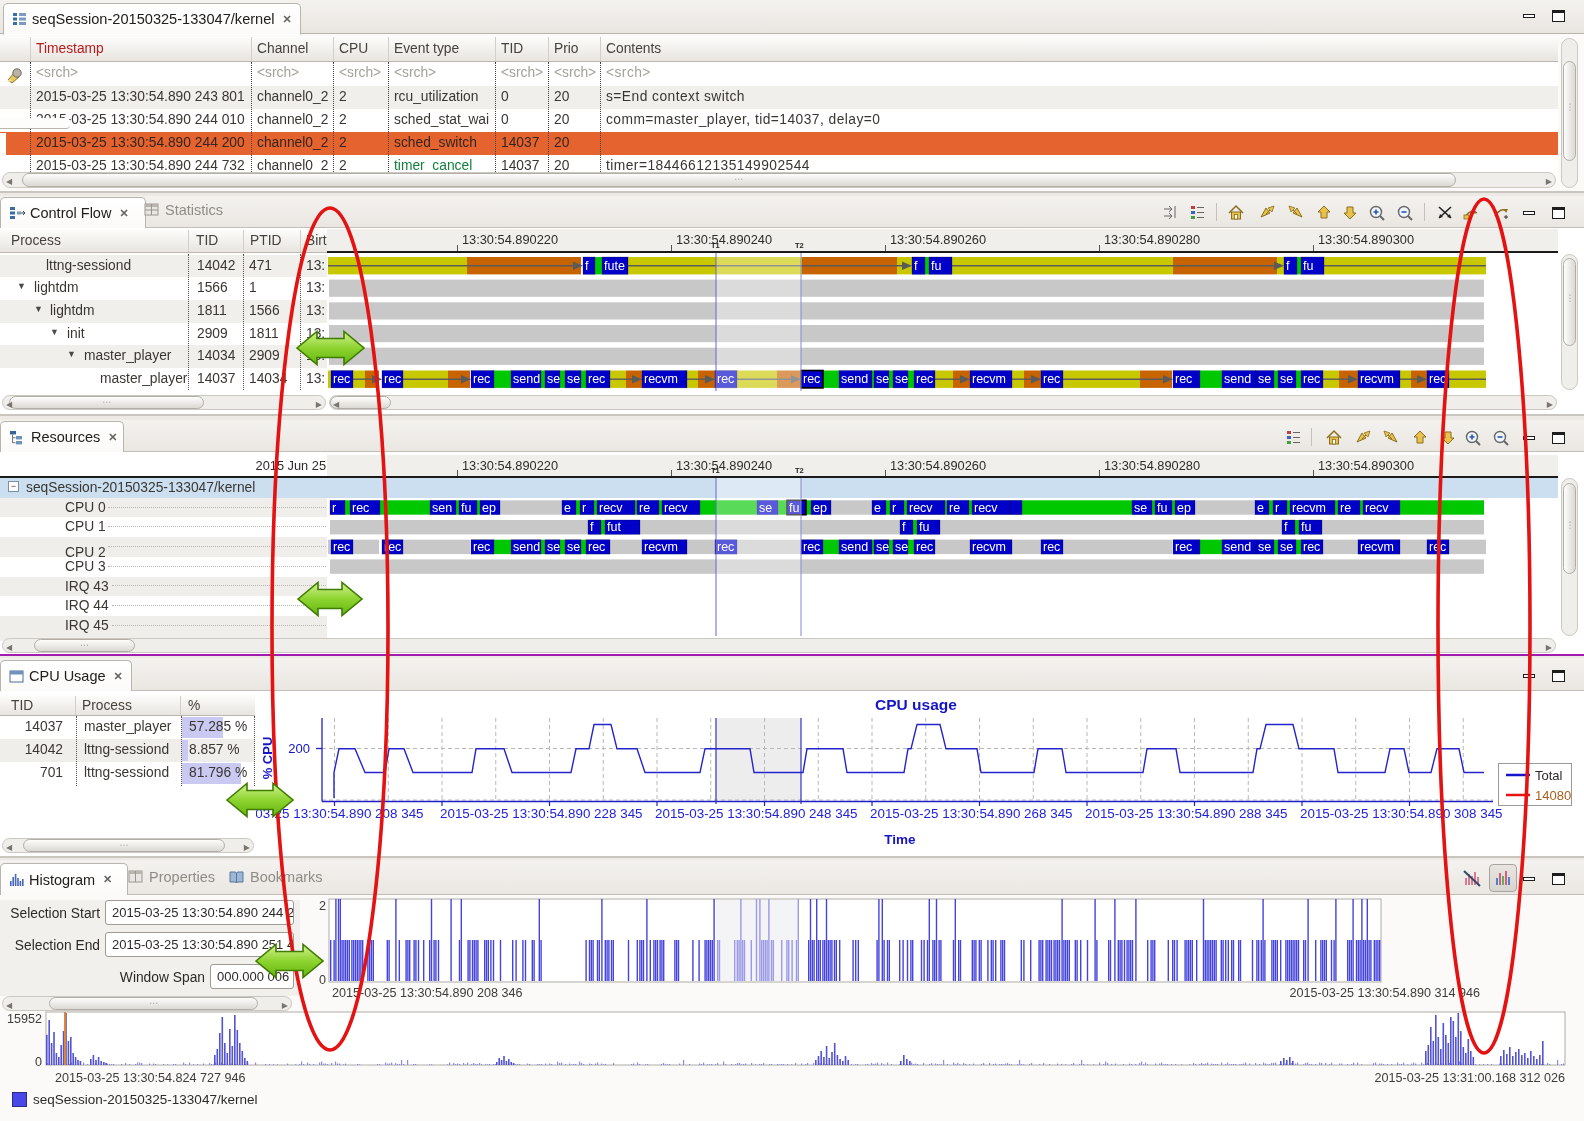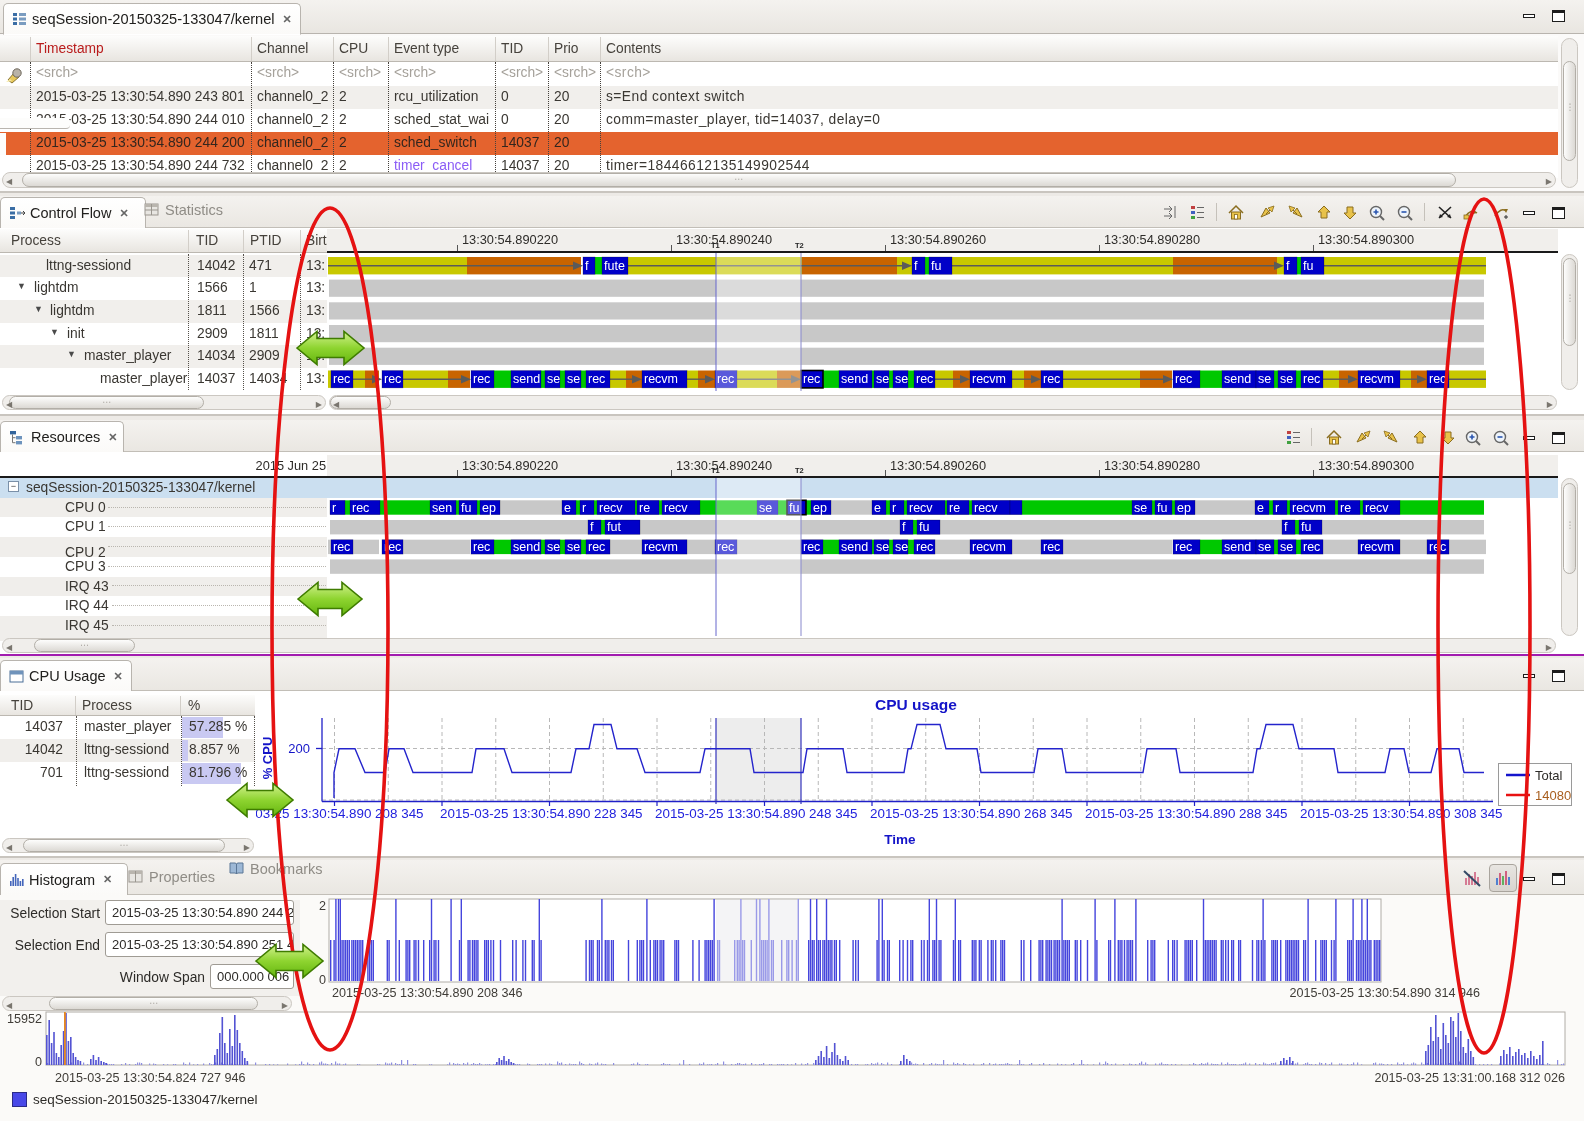--- a/index.html
+++ b/index.html
@@ -70,21 +70,21 @@
     <div class="ab ct" style="left:36px;top:135px;color:#33261e;">2015-03-25 13:30:54.890 244 200</div>
     <div class="ab ct" style="left:257px;top:135px;color:#33261e;">channel0_2</div>
     <div class="ab ct" style="left:339px;top:135px;color:#33261e;">2</div>
     <div class="ab ct" style="left:394px;top:135px;color:#33261e;">sched_switch</div>
     <div class="ab ct" style="left:501px;top:135px;color:#33261e;">14037</div>
     <div class="ab ct" style="left:554px;top:135px;color:#33261e;">20</div>
     <div class="ab" style="left:0;top:155px;width:1558px;height:23px;background:#ffffff;"></div>
     <div class="ab ct" style="left:36px;top:158px;color:#3a3732;">2015-03-25 13:30:54.890 244 732</div>
     <div class="ab ct" style="left:257px;top:158px;color:#3a3732;">channel0_2</div>
     <div class="ab ct" style="left:339px;top:158px;color:#3a3732;">2</div>
-    <div class="ab ct" style="left:394px;top:158px;color:#8b5cf6;">timer_cancel</div>
+    <div class="ab ct" style="left:394px;top:158px;color:#15803d;">timer_cancel</div>
     <div class="ab ct" style="left:501px;top:158px;color:#3a3732;">14037</div>
     <div class="ab ct" style="left:554px;top:158px;color:#3a3732;">20</div>
     <div class="ab ct" style="left:606px;top:158px;color:#3a3732;letter-spacing:0.45px;">timer=18446612135149902544</div>
     <div class="ab" style="left:30px;top:62px;width:0px;height:116px;border-left:1px dotted #45413c;"></div>
     <div class="ab" style="left:251px;top:62px;width:0px;height:116px;border-left:1px dotted #45413c;"></div>
     <div class="ab" style="left:333px;top:62px;width:0px;height:116px;border-left:1px dotted #45413c;"></div>
     <div class="ab" style="left:388px;top:62px;width:0px;height:116px;border-left:1px dotted #45413c;"></div>
     <div class="ab" style="left:495px;top:62px;width:0px;height:116px;border-left:1px dotted #45413c;"></div>
     <div class="ab" style="left:548px;top:62px;width:0px;height:116px;border-left:1px dotted #45413c;"></div>
     <div class="ab" style="left:600px;top:62px;width:0px;height:116px;border-left:1px dotted #45413c;"></div>
@@ -804,21 +804,21 @@
       <span class="x">✕</span>
     </div>
     <div class="ab" style="left:128px;top:9px;display:flex;align-items:center;">
       <svg width="16" height="14">
         <rect x="1" y="1" width="13" height="11" fill="#e8e6e2" stroke="#9a968f"></rect>
         <rect x="1" y="1" width="13" height="3" fill="#b9b5ae"></rect>
         <line x1="7.5" y1="1" x2="7.5" y2="12" stroke="#9a968f"></line>
       </svg>
       <span class="itabtxt">Properties</span>
     </div>
-    <div class="ab" style="left:228px;top:1px;display:flex;">
+    <div class="ab" style="left:228px;top:9px;display:flex;align-items:center;">
       <svg width="17" height="14">
         <path d="M2,2 h5 a2,2 0 0 1 1.5,1 a2,2 0 0 1 1.5,-1 h5 v10 h-5 a2,2 0 0 0 -1.5,1 a2,2 0 0 0 -1.5,-1 h-5 z" fill="#9db8d6" stroke="#5a7696"></path>
         <line x1="8.5" y1="3" x2="8.5" y2="13" stroke="#5a7696"></line>
       </svg>
       <span class="itabtxt">Bookmarks</span>
     </div>
     <div class="ab" style="left:1460px;top:6px;width:24px;height:24px;"><svg width="24" height="24">
         <g fill="#d06080" opacity="0.8">
           <rect x="5" y="12" width="2" height="7"></rect>
           <rect x="8" y="8" width="2" height="11"></rect>

